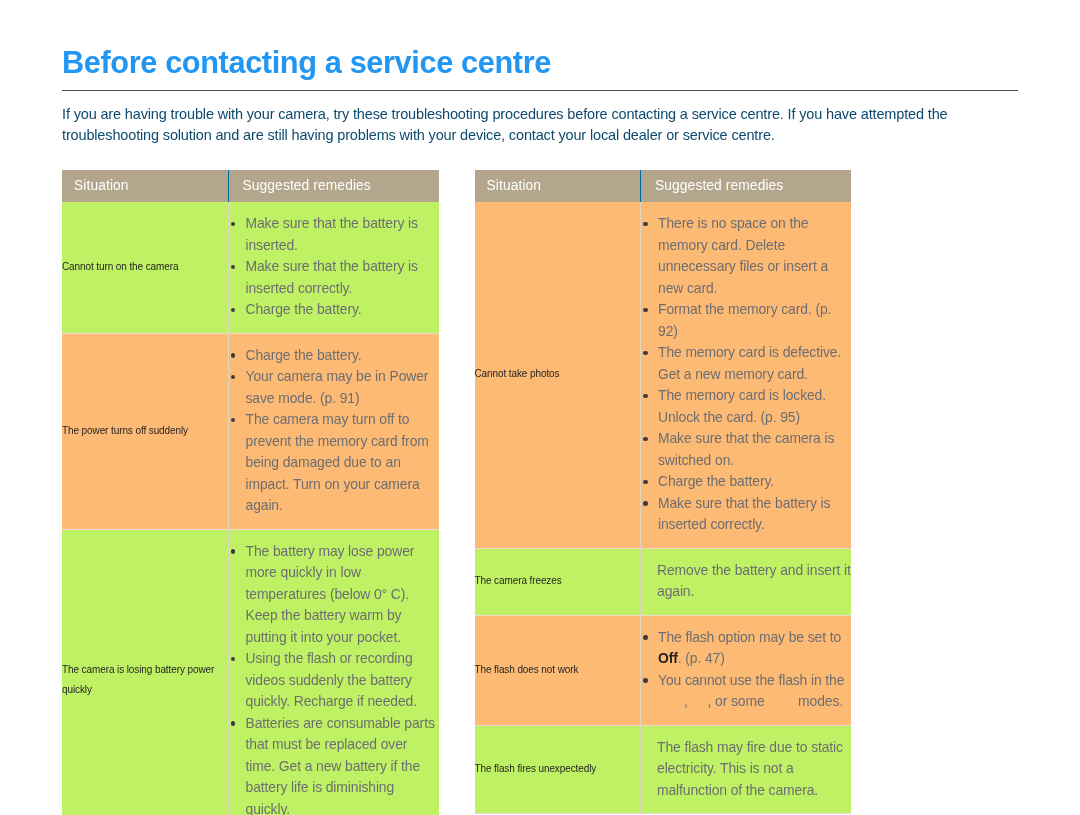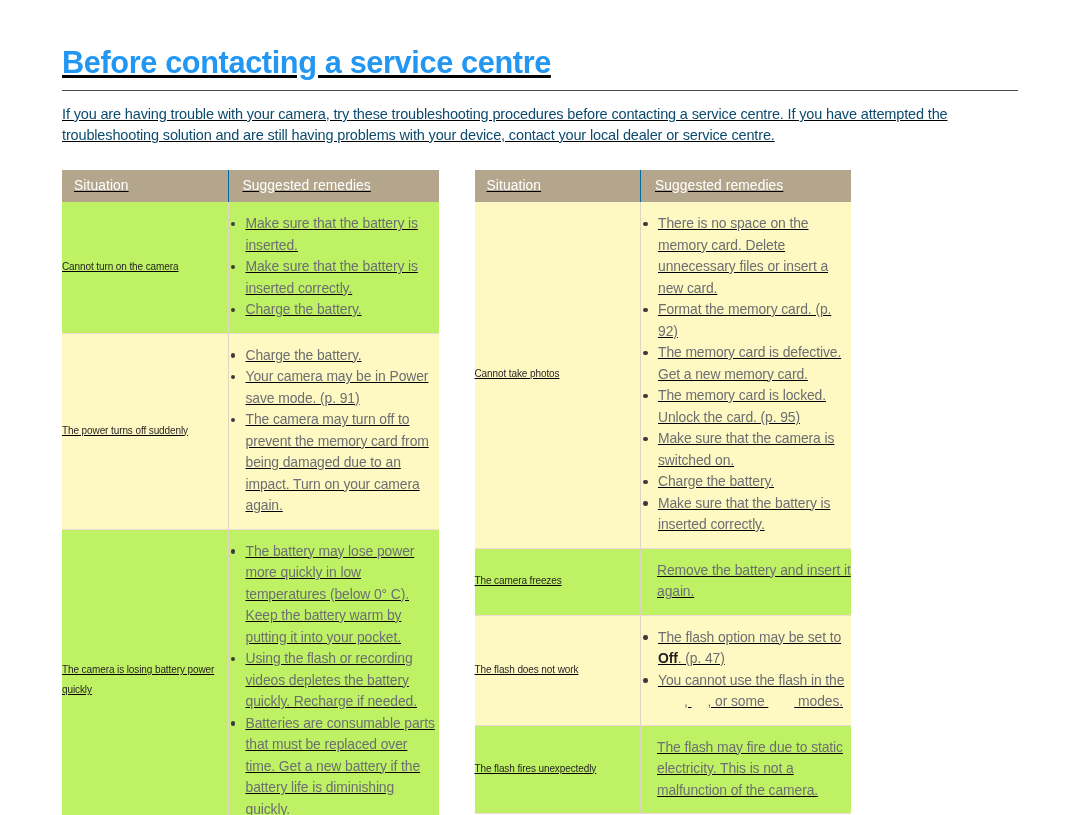--- a/index.html
+++ b/index.html
@@ -14,21 +14,20 @@
     -webkit-font-smoothing: antialiased;
     overflow: hidden;
   }
 
   .page {
     position: relative;
     width: 913px;
     height: 815px;
     box-sizing: border-box;
     padding: 0 62px;
-    text-decoration: underline;
   }
 
   
   .page-title {
     margin: 0;
     padding-top: 42px;
     font-size: 32px;
     line-height: 40px;
     font-weight: bold;
     letter-spacing: -0.4px;
@@ -88,21 +87,21 @@
   }
   table.troubleshoot thead th.th-remedies {
     border-left: 1px solid #0369a1;
     padding-left: 14px;
   }
 
   table.troubleshoot tbody tr {
     border-bottom: 1px solid #f0d8d5;
   }
   table.troubleshoot tbody tr.row-shade td { background: #bef264; }
-  table.troubleshoot tbody tr.row-plain td { background: #fef9c3; }
+  table.troubleshoot tbody tr.row-plain td { background: #fdba74; }
 
   table.troubleshoot tbody td {
     vertical-align: middle;
     padding: 11px 0 12px 0;
   }
 
   td.situation {
     color: #231f20;
     font-size: 10px;
     line-height: 20px;
@@ -213,21 +212,21 @@
                   <li>Your camera may be in Power save mode. (p. 91)</li>
                   <li>The camera may turn off to prevent the memory card from being damaged due to an impact. Turn on your camera again.</li>
                 </ul>
               </td>
             </tr>
             <tr class="row-shade">
               <td class="situation">The camera is losing battery power quickly</td>
               <td class="remedies">
                 <ul class="remedy-list">
                   <li>The battery may lose power more quickly in low temperatures (below 0° C). Keep the battery warm by putting it into your pocket.</li>
-                  <li>Using the flash or recording videos depletes the battery quickly. Recharge if needed.</li>
+                  <li>Using the flash or recording videos suddenly the battery quickly. Recharge if needed.</li>
                   <li>Batteries are consumable parts that must be replaced over time. Get a new battery if the battery life is diminishing quickly.</li>
                 </ul>
               </td>
             </tr>
           </tbody>
       </table>
     </div>
 
     <div class="table-wrap">
       <table class="troubleshoot">

